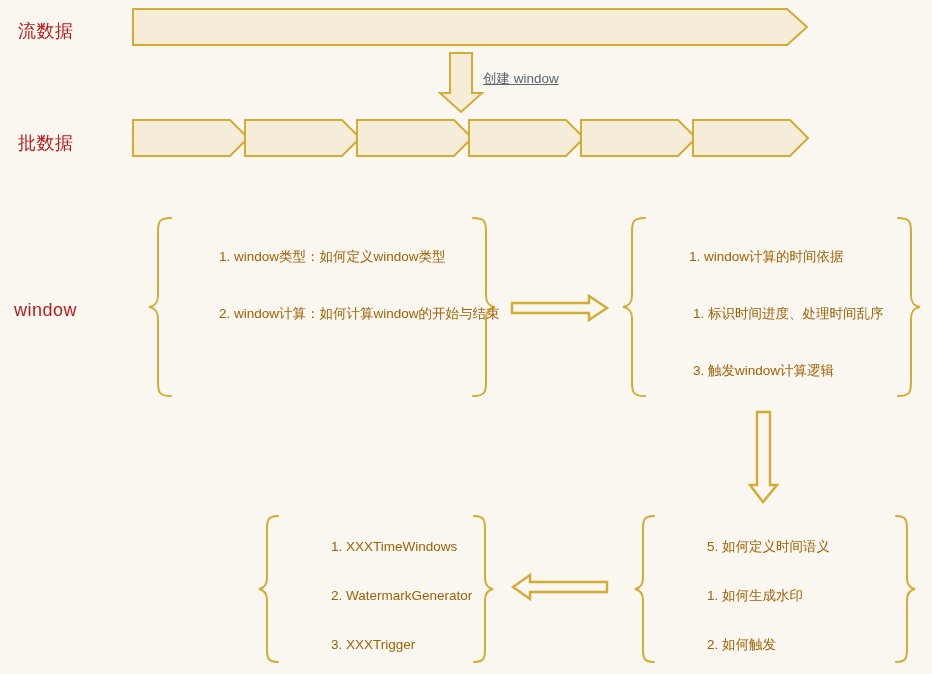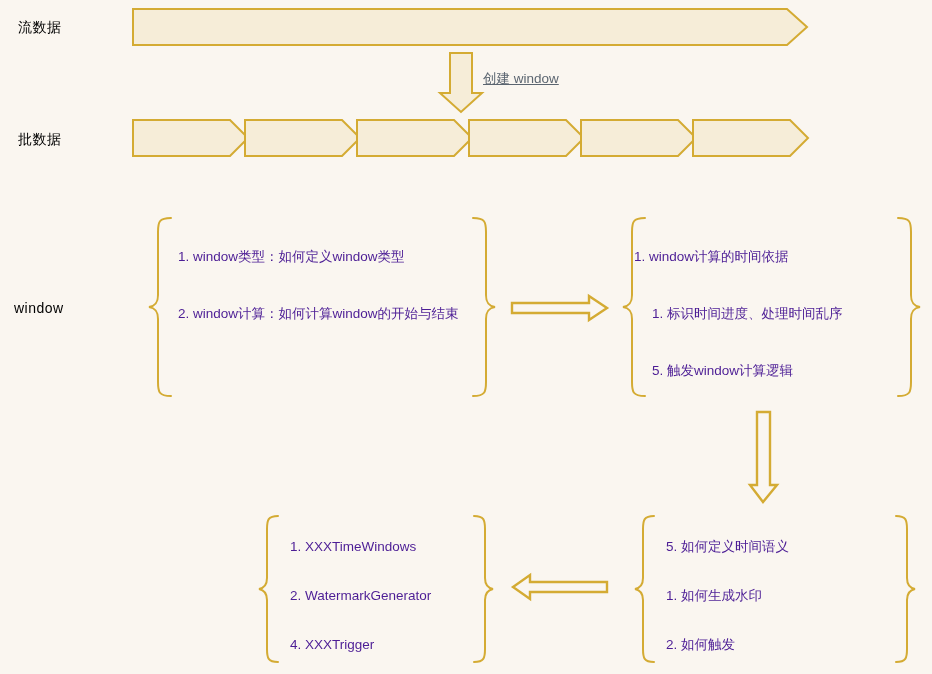--- a/index.html
+++ b/index.html
@@ -14,22 +14,22 @@
     color: #5b6570;
     overflow: hidden;
   }
   #canvas {
     position: relative;
     width: 932px;
     height: 674px;
   }
   .row-label {
     position: absolute;
-    font-size: 14px;
-    color: #000000;
+    font-size: 18px;
+    color: #b91c1c;
     letter-spacing: 0.5px;
     white-space: nowrap;
   }
   #label-stream { left: 18px; top: 19px; }
   #label-batch  { left: 18px; top: 131px; }
   #label-window { left: 14px; top: 300px; }
 
   .svg-layer {
     position: absolute;
     left: 0;
@@ -51,34 +51,35 @@
     white-space: nowrap;
   }
   #create-window-label { left: 483px; top: 70px; text-decoration: underline; }
 
   .group {
     position: absolute;
   }
   .group .item {
     position: absolute;
     font-size: 13.5px;
-    color: #4c1d95;
+    color: #a16207;
     white-space: nowrap;
     line-height: 1;
+    margin-left: 41px;
   }
   #group-a { left: 150px; top: 215px; width: 340px; height: 185px; }
   #group-b { left: 626px; top: 215px; width: 300px; height: 185px; }
   #group-c { left: 262px; top: 512px; width: 230px; height: 155px; }
   #group-d { left: 638px; top: 512px; width: 285px; height: 155px; }
 
   #group-a .item-0 { left: 28px; top: 35px; }
   #group-a .item-1 { left: 28px; top: 92px; }
   #group-a .item-2 { left: 28px; top: 149px; }
 
-  #group-b .item-0 { left: 8px; top: 35px; }
+  #group-b .item-0 { left: 22px; top: 35px; }
   #group-b .item-1 { left: 26px; top: 92px; }
   #group-b .item-2 { left: 26px; top: 149px; }
 
   #group-c .item-0 { left: 28px; top: 28px; }
   #group-c .item-1 { left: 28px; top: 77px; }
   #group-c .item-2 { left: 28px; top: 126px; }
 
   #group-d .item-0 { left: 28px; top: 28px; }
   #group-d .item-1 { left: 28px; top: 77px; }
   #group-d .item-2 { left: 28px; top: 126px; }
@@ -135,27 +136,27 @@
   <div class="note-label" id="create-window-label">创建 window</div>
 
   <div class="group" id="group-a">
     <div class="item item-0">1. window类型：如何定义window类型</div>
     <div class="item item-1">2. window计算：如何计算window的开始与结束</div>
   </div>
 
   <div class="group" id="group-b">
     <div class="item item-0">1. window计算的时间依据</div>
     <div class="item item-1">1. 标识时间进度、处理时间乱序</div>
-    <div class="item item-2">5. 触发window计算逻辑</div>
+    <div class="item item-2">3. 触发window计算逻辑</div>
   </div>
 
   <div class="group" id="group-c">
     <div class="item item-0">1. XXXTimeWindows</div>
     <div class="item item-1">2. WatermarkGenerator</div>
-    <div class="item item-2">4. XXXTrigger</div>
+    <div class="item item-2">3. XXXTrigger</div>
   </div>
 
   <div class="group" id="group-d">
     <div class="item item-0">5. 如何定义时间语义</div>
     <div class="item item-1">1. 如何生成水印</div>
     <div class="item item-2">2. 如何触发</div>
   </div>
 
 </div>
 

